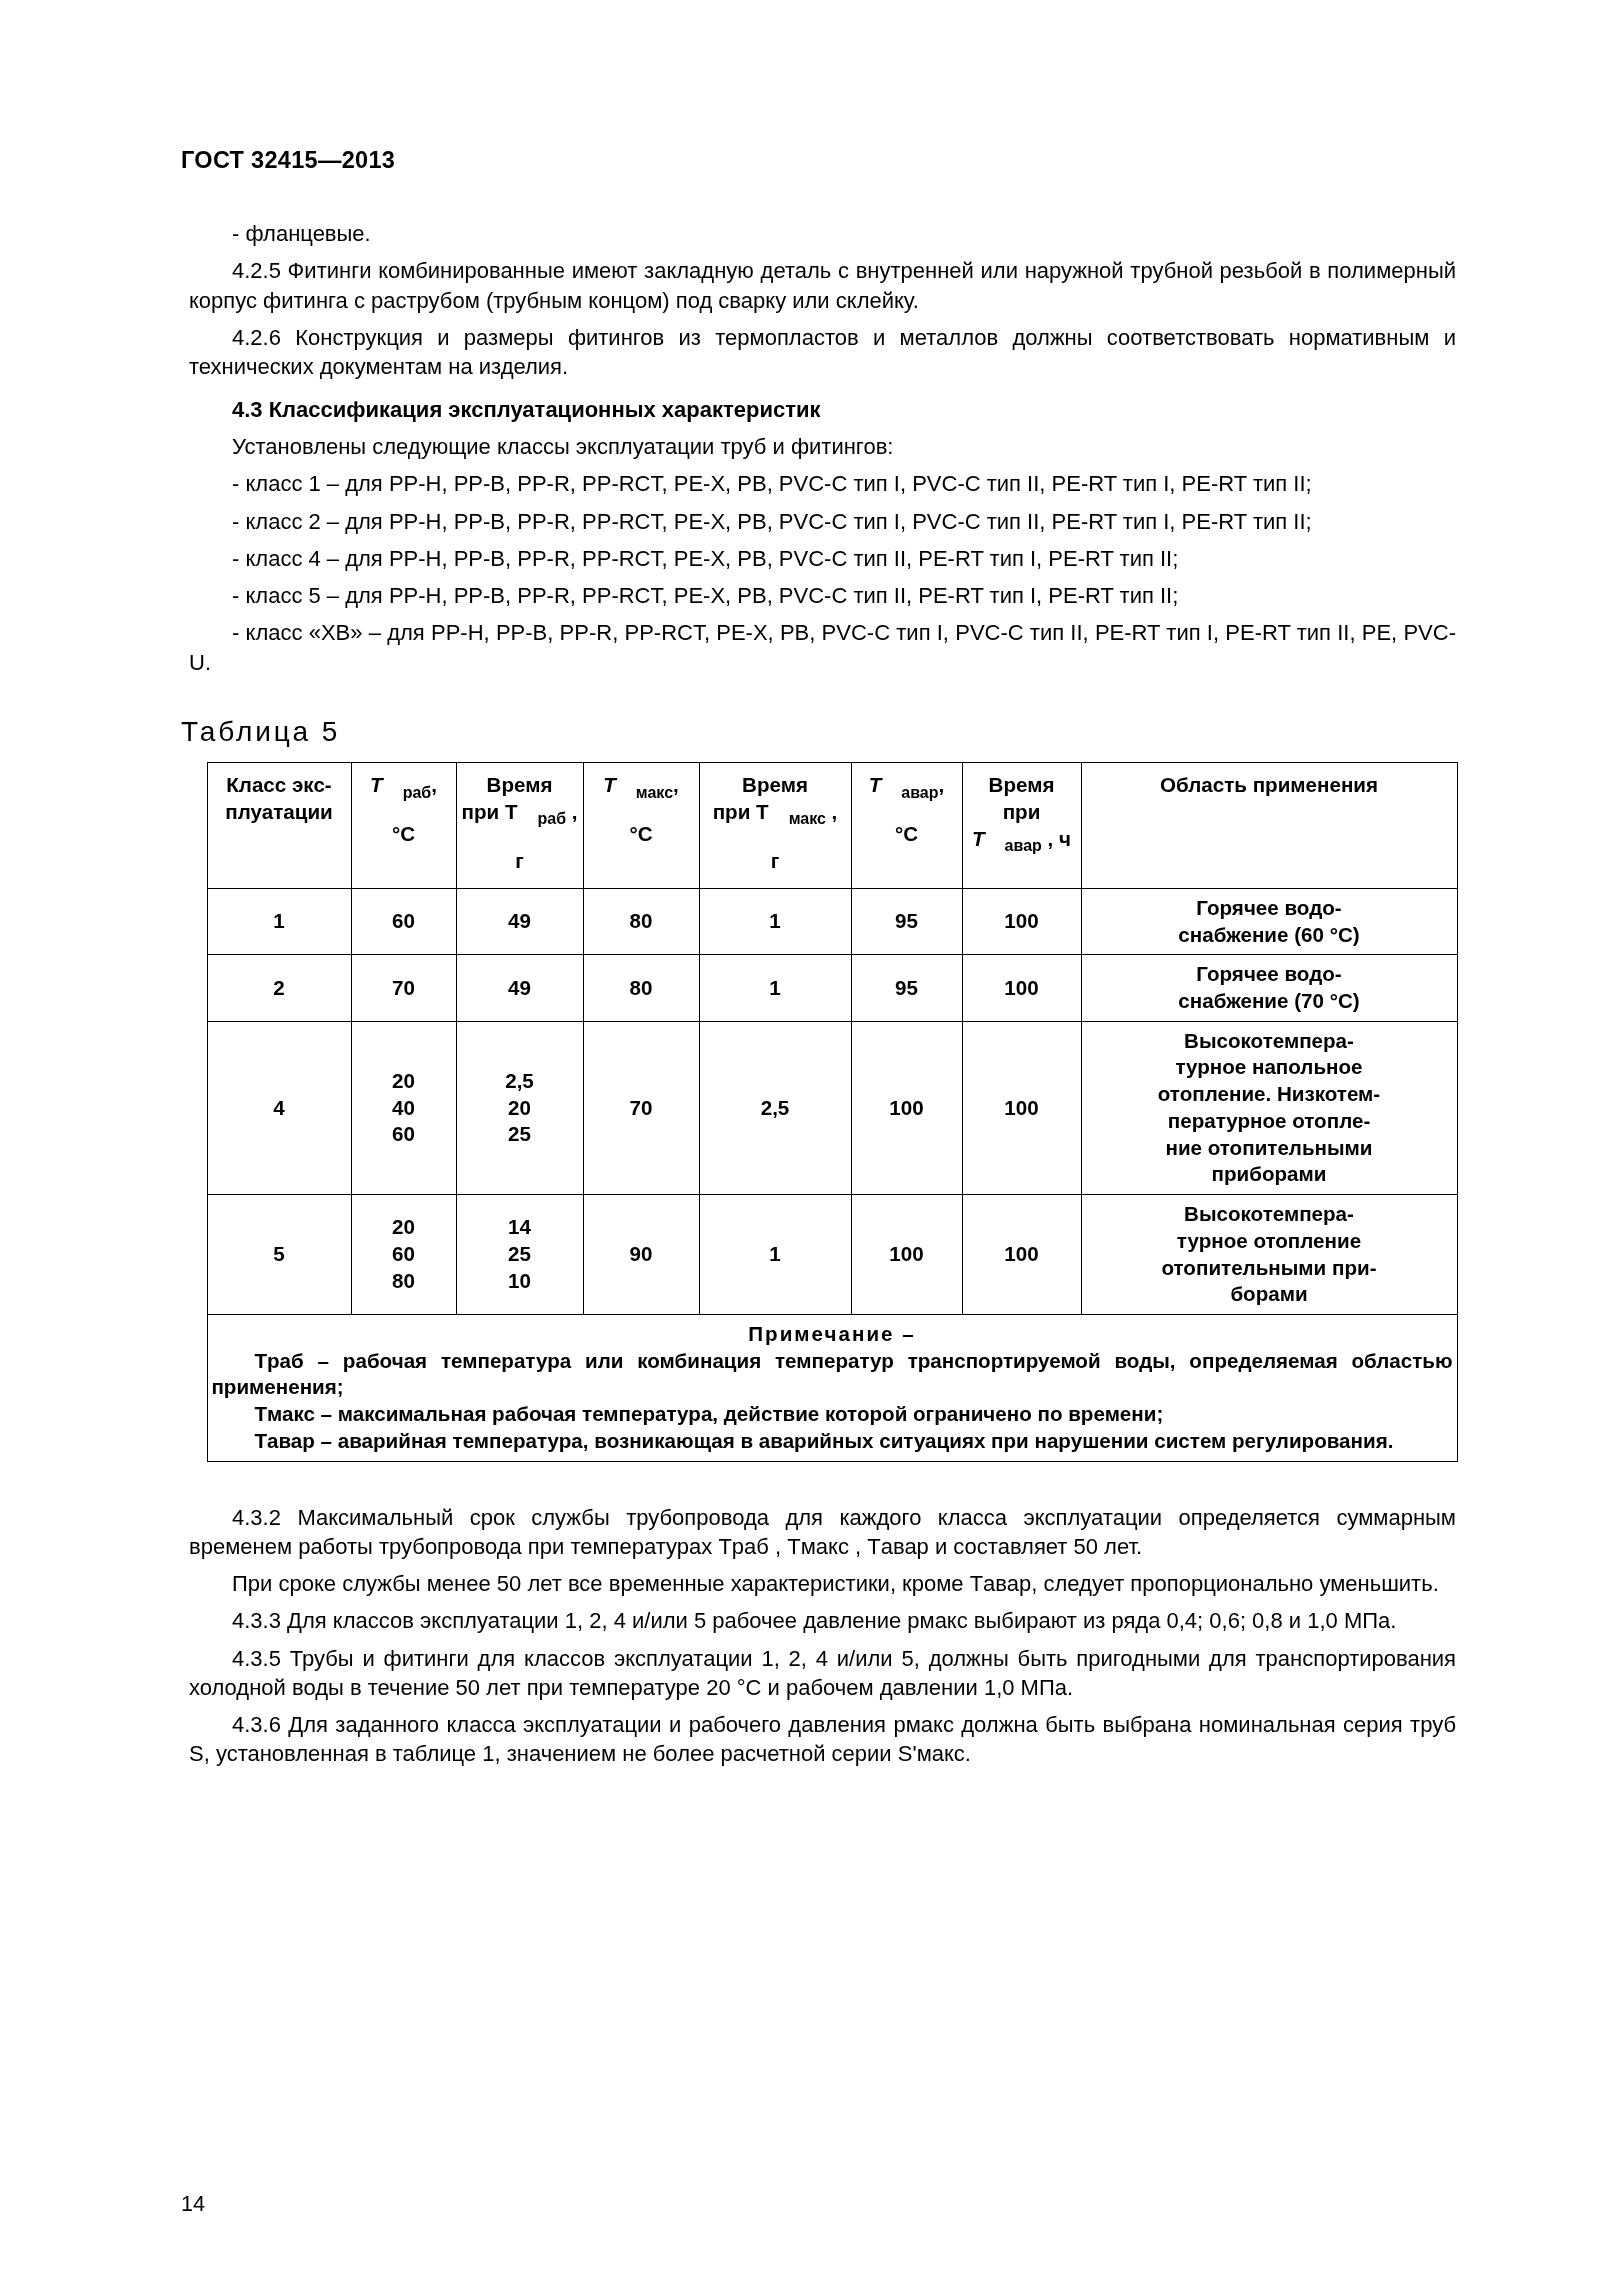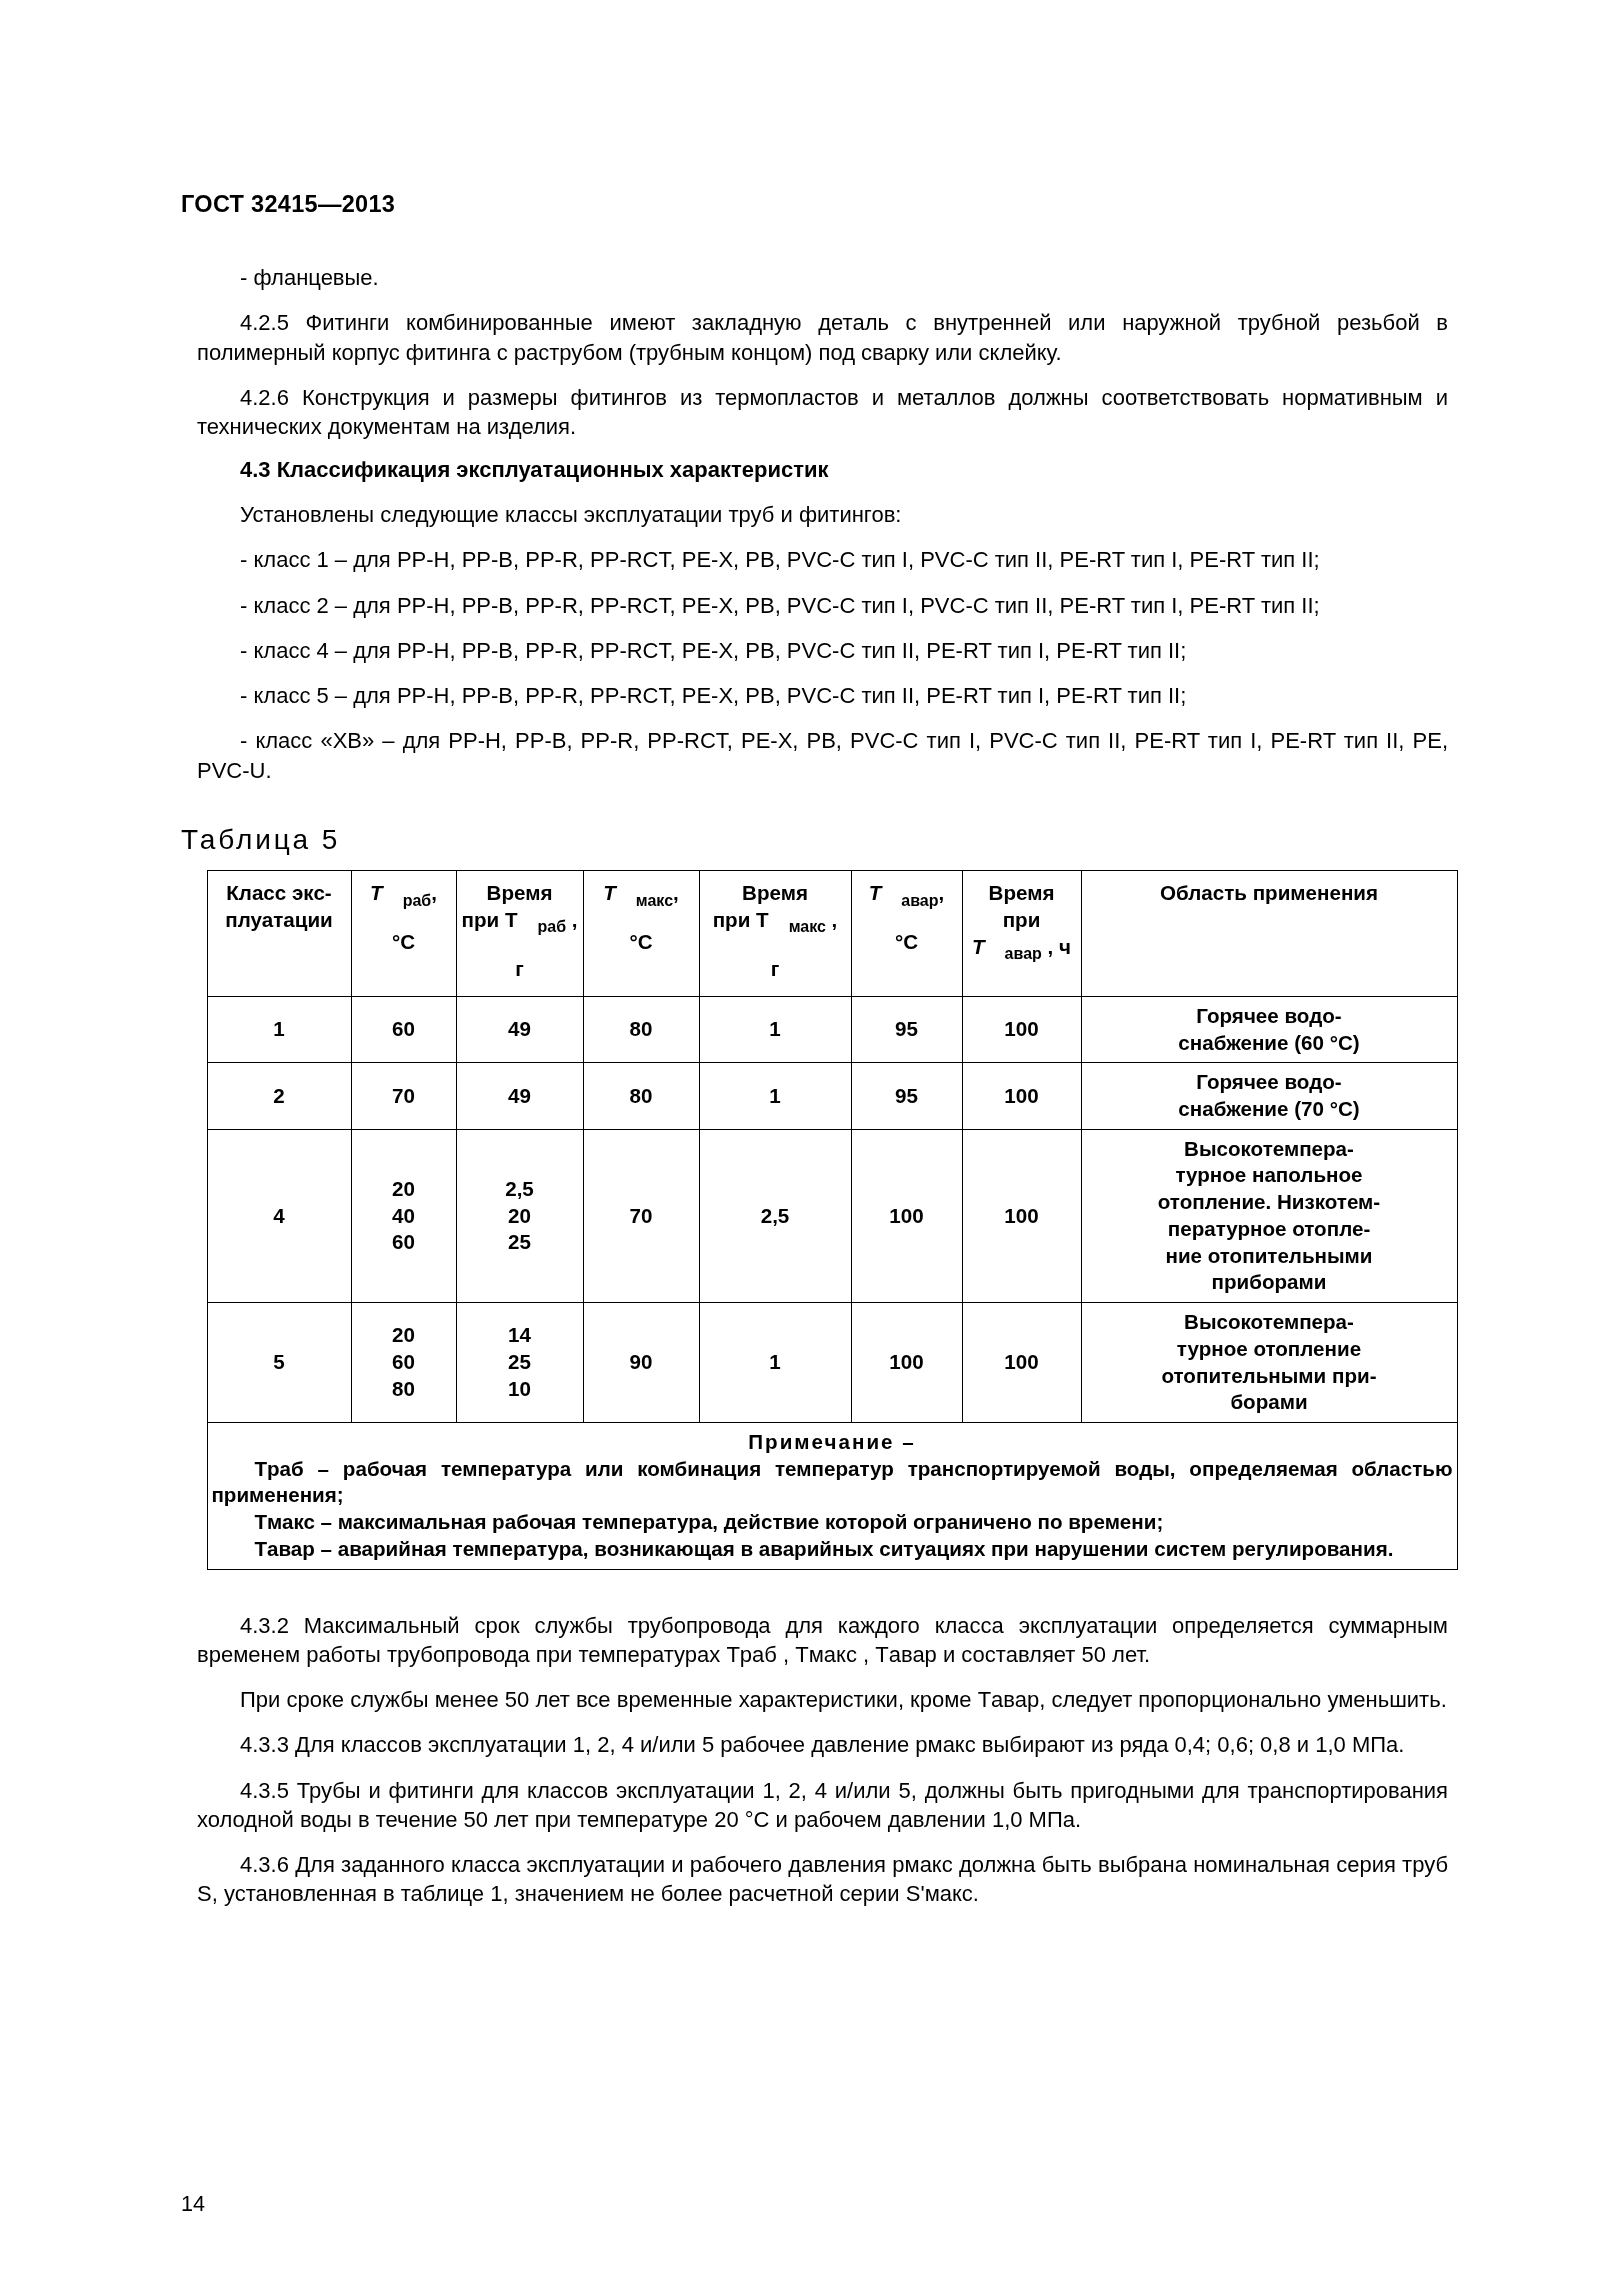--- a/index.html
+++ b/index.html
@@ -19,24 +19,23 @@
     width: 1621px;
     min-height: 2293px;
     box-sizing: border-box;
     padding: 147px 157px 78px 181px;
   }
   .doc-header {
     font-size: 23.5px;
     font-weight: bold;
     letter-spacing: 0.3px;
     margin-bottom: 45px;
-    margin-top: 44px;
   }
   p {
-    margin: 16px;
+    margin: 8px;
     font-size: 22px;
     line-height: 1.33;
     text-align: justify;
     text-justify: inter-word;
   }
   p.indent { text-indent: 43px; }
   .section-title {
     font-weight: bold;
     text-indent: 43px;
     margin-top: 13.7px;

